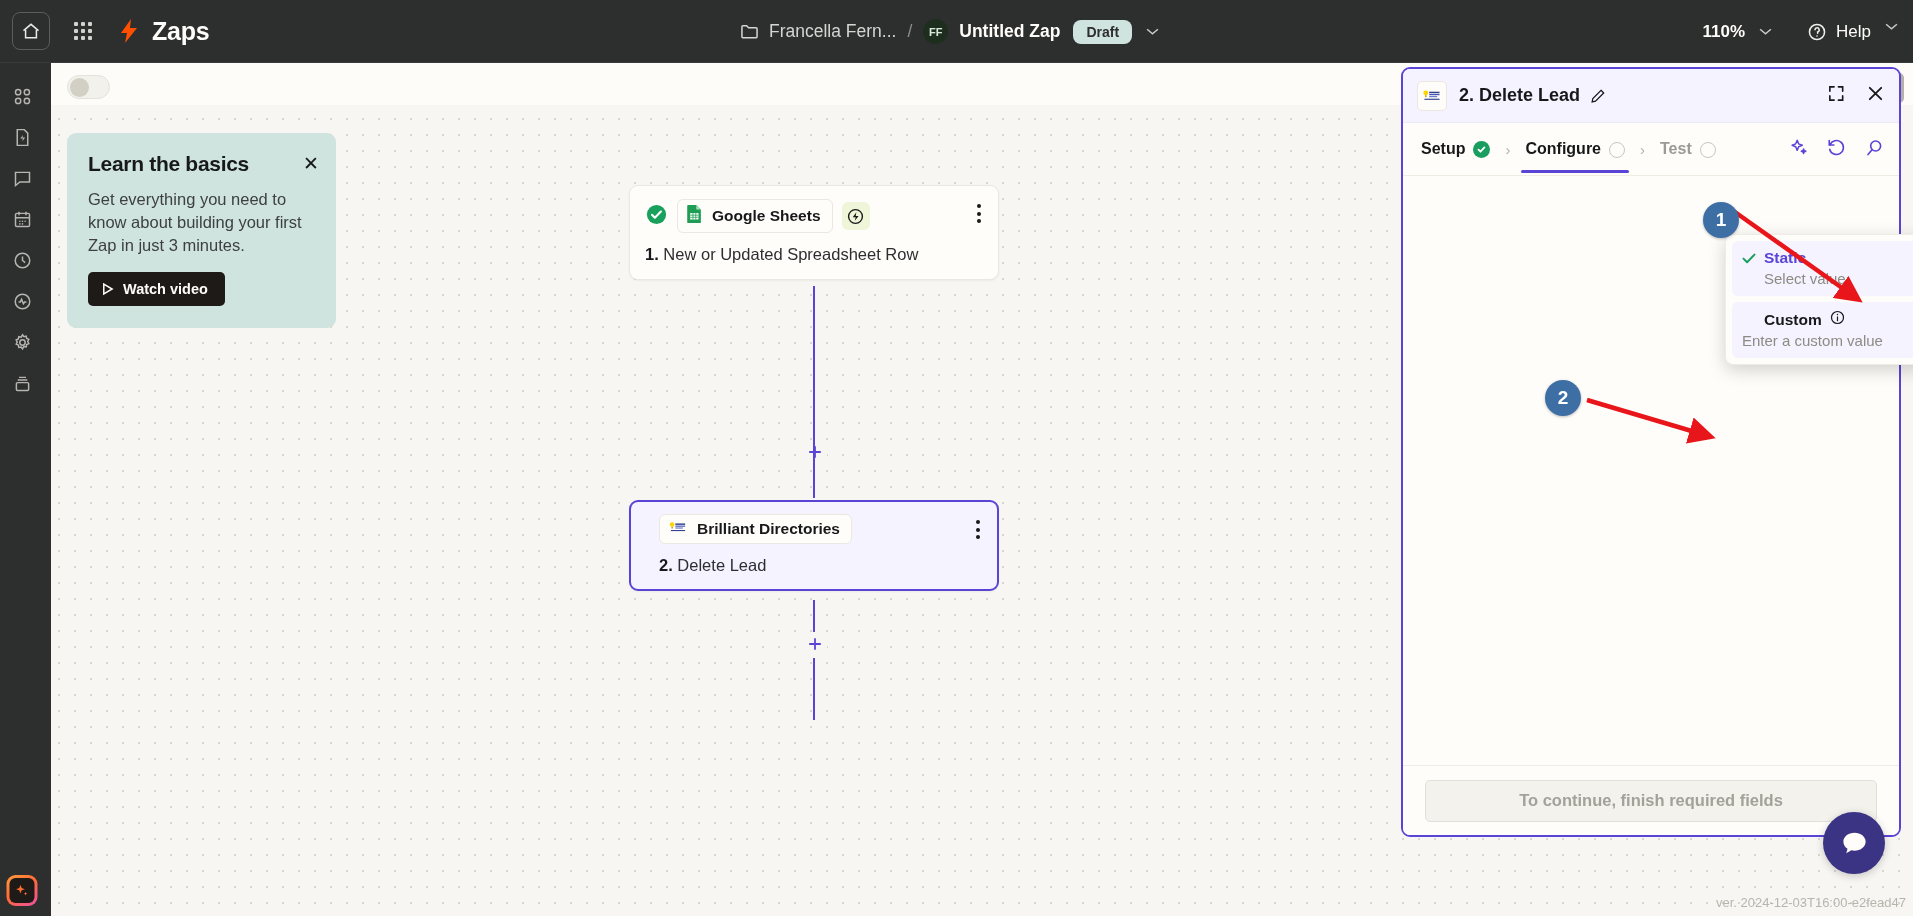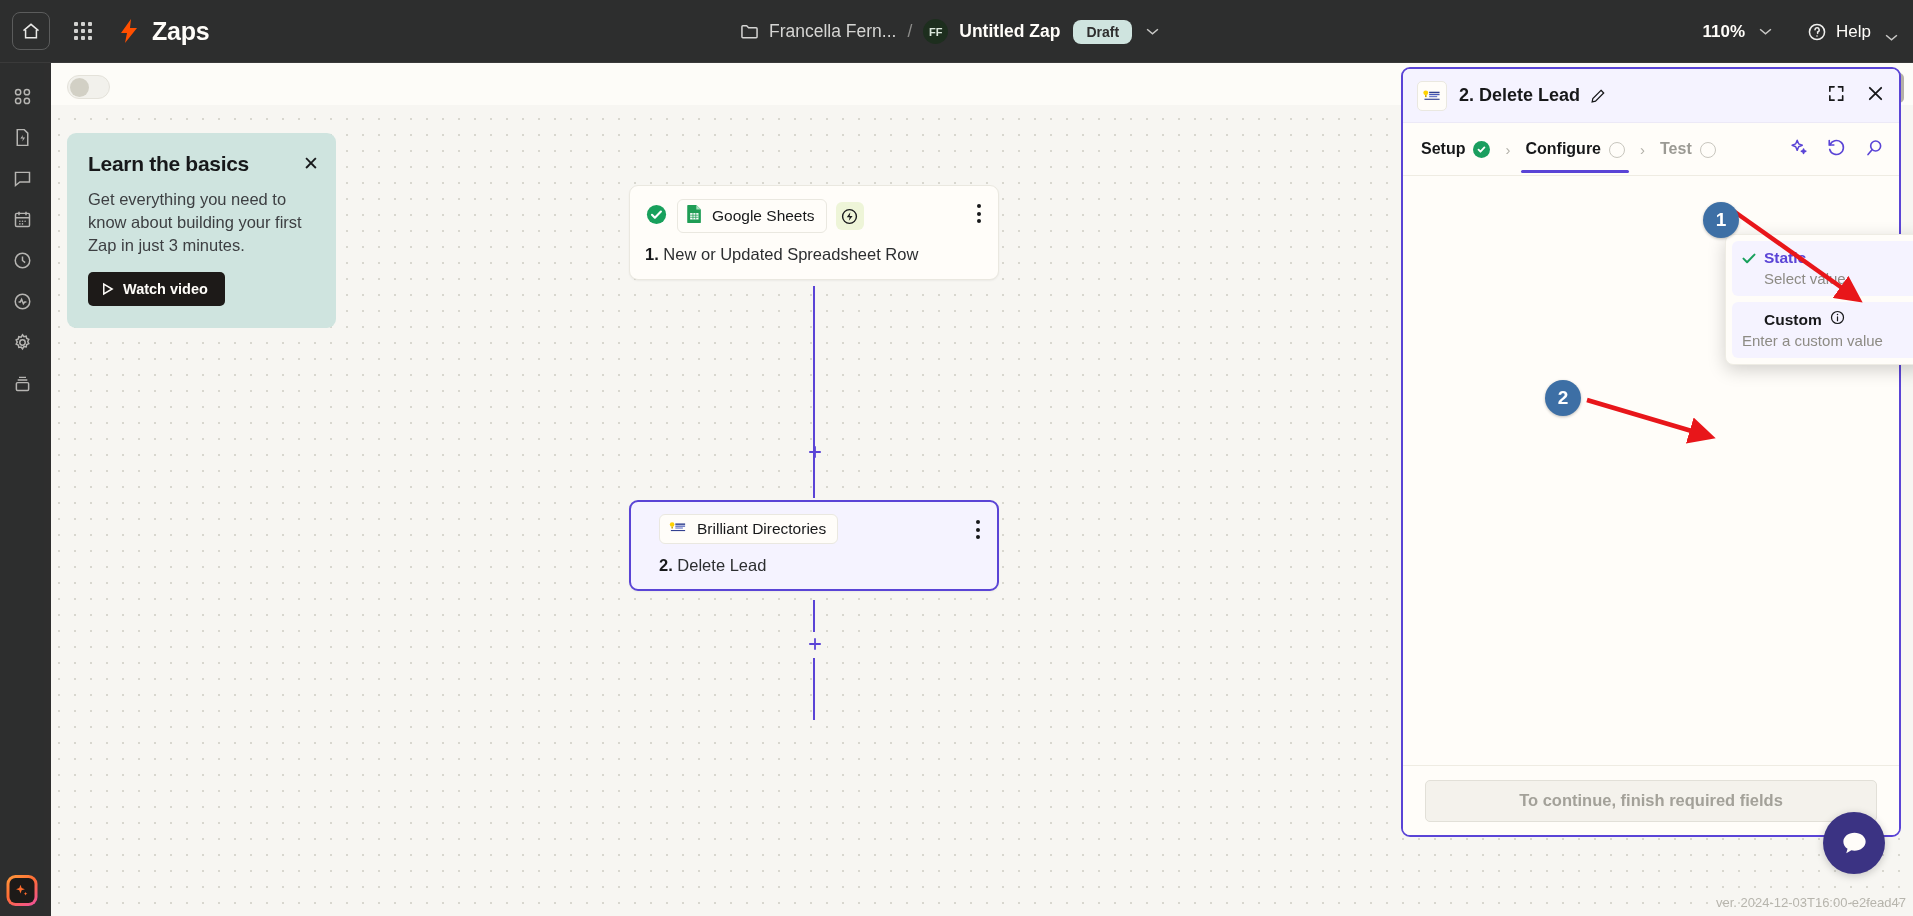--- a/index.html
+++ b/index.html
@@ -52,21 +52,21 @@
     margin-left: 13px; background: #cfe4df; color: #2e2e2e;
     font-size: 14px; font-weight: 600; padding: 4px 13px; border-radius: 8px;
   }
   .chev { margin-left: 13px; color: #c9c9c7; display:flex; cursor:pointer; }
 
   .topbar-right {
     position: absolute; right: 14px; top: 0; height: 63px;
     display: flex; align-items: center; gap: 0;
   }
   .zoom-level { color: #fffdf9; font-size: 17px; font-weight: 700; }
-  .help-wrap { display: flex; align-items: flex-end; margin-left: 34px; cursor: pointer; }
+  .help-wrap { display: flex; align-items: flex-start; margin-left: 34px; cursor: pointer; }
   .help-label { color: #fffdf9; font-size: 17px; font-weight: 400; margin-left: 9px; }
 
   
   .rail {
     position: absolute; left: 0; top: 63px; width: 44px; height: 853px;
     background: #2d2e2e; display: flex; flex-direction: column; align-items: center;
     padding-top: 16px;
   }
   .rail-item {
     width: 34px; height: 34px; margin-bottom: 7px;
@@ -146,21 +146,21 @@
   }
   .node.selected {
     background: #f5f3ff; border: 2px solid #5a44d6; padding: 12px 14px 14px 28px;
   }
   .node-top { display: flex; align-items: center; gap: 9px; }
   .app-chip {
     display: inline-flex; align-items: center; gap: 9px;
     background: #fffdf9; border: 1px solid #eae8e0; border-radius: 6px;
     padding: 4px 11px 4px 8px;
   }
-  .app-chip-name { font-size: 15.5px; font-weight: 400; color: #17181a; }
+  .app-chip-name { font-size: 15.5px; font-weight: 700; color: #17181a; }
   .trigger-chip {
     width: 28px; height: 28px; border-radius: 6px; background: #eef5d8;
     display: flex; align-items: center; justify-content: center;
   }
   .kebab {
     position: absolute; right: 13px; top: 14px; cursor: pointer;
     display: flex; flex-direction: column; gap: 3.5px; padding: 4px;
   }
   .kebab i { width: 4px; height: 4px; border-radius: 50%; background: #17181a; display:block; }
   .node-sub { margin-top: 12px; font-size: 16.5px; color: #2c2e30; }

